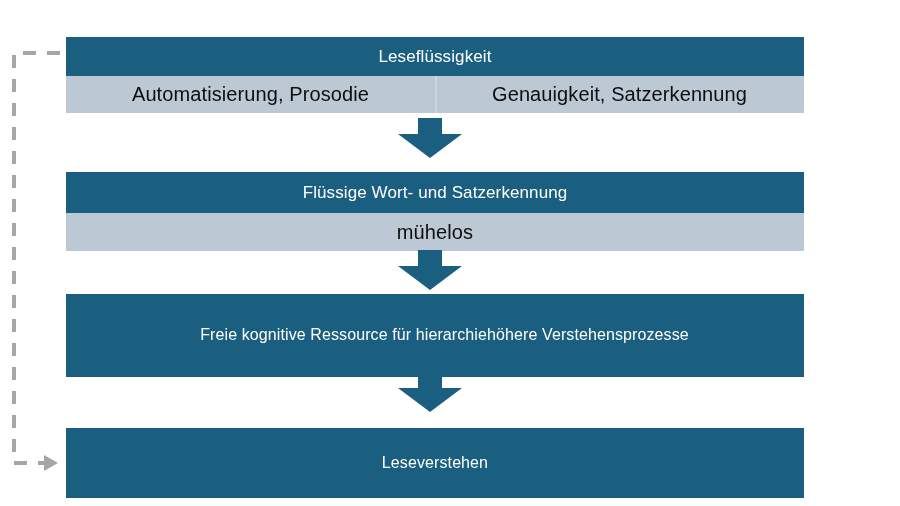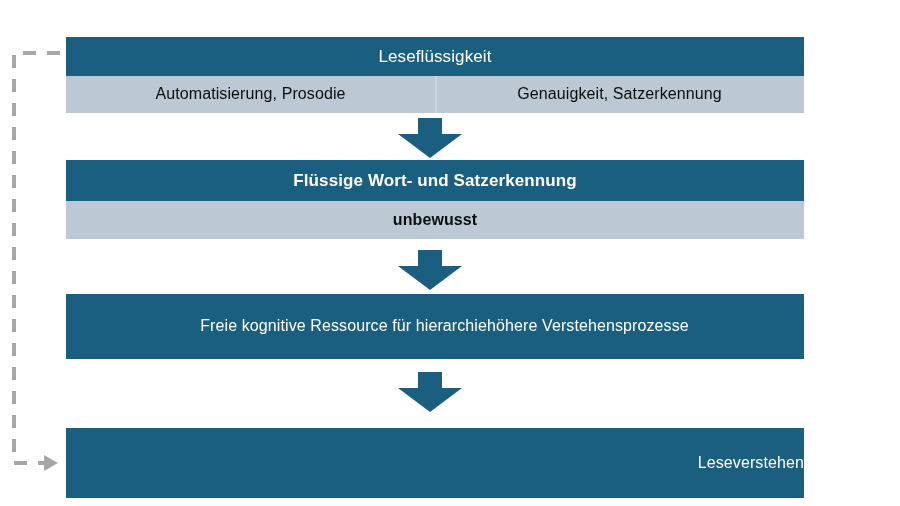--- a/index.html
+++ b/index.html
@@ -62,44 +62,44 @@
     width: 2px;
     background: #ccd6de;
   }
 
   .title-text {
     font-size: 17px;
     line-height: 1.15;
     letter-spacing: 0.1px;
   }
   .cell-text {
-    font-size: 16px;
+    font-size: 20px;
     line-height: 1.15;
     letter-spacing: 0.1px;
   }
   .solid-text {
     font-size: 16px;
     line-height: 1.15;
     letter-spacing: 0.1px;
   }
 
   
   #block-1          { top: 37px;  height: 76px; }
   #block-1 .band-dark  { height: 39px; }
   #block-1 .band-light { height: 37px; }
 
-  #block-2          { top: 160px; height: 83px; font-weight: bold; }
+  #block-2          { top: 172px; height: 83px; }
   #block-2 .band-dark  { height: 41px; }
   #block-2 .band-light { height: 38px; }
 
   #block-3          { top: 294px; height: 73px; }
-  #block-3 .band-dark  { height: 65px; padding-left: 19px; }
+  #block-3 .band-dark  { height: 83px; padding-left: 19px; }
 
   #block-4          { top: 428px; height: 70px; }
-  #block-4 .band-dark  { height: 70px; justify-content: flex-end; }
+  #block-4 .band-dark  { height: 70px; }
 
   
   .down-arrow {
     position: absolute;
     left: 398px;
     width: 64px;
     height: 40px;
   }
   #arrow-1 { top: 118px; }
   #arrow-2 { top: 250px; }
@@ -142,21 +142,21 @@
   <svg class="down-arrow" id="arrow-1" viewBox="0 0 64 40" xmlns="http://www.w3.org/2000/svg">
     <polygon points="20,0 44,0 44,16 64,16 32,40 0,16 20,16" fill="#1a5e80"></polygon>
   </svg>
 
   <div class="block" id="block-2">
     <div class="band-dark">
       <span class="title-text">Flüssige Wort- und Satzerkennung</span>
     </div>
     <div class="band-light">
       <div class="cell">
-        <span class="cell-text">unbewusst</span>
+        <span class="cell-text">mühelos</span>
       </div>
     </div>
   </div>
 
   <svg class="down-arrow" id="arrow-2" viewBox="0 0 64 40" xmlns="http://www.w3.org/2000/svg">
     <polygon points="20,0 44,0 44,16 64,16 32,40 0,16 20,16" fill="#1a5e80"></polygon>
   </svg>
 
   <div class="block" id="block-3">
     <div class="band-dark">

